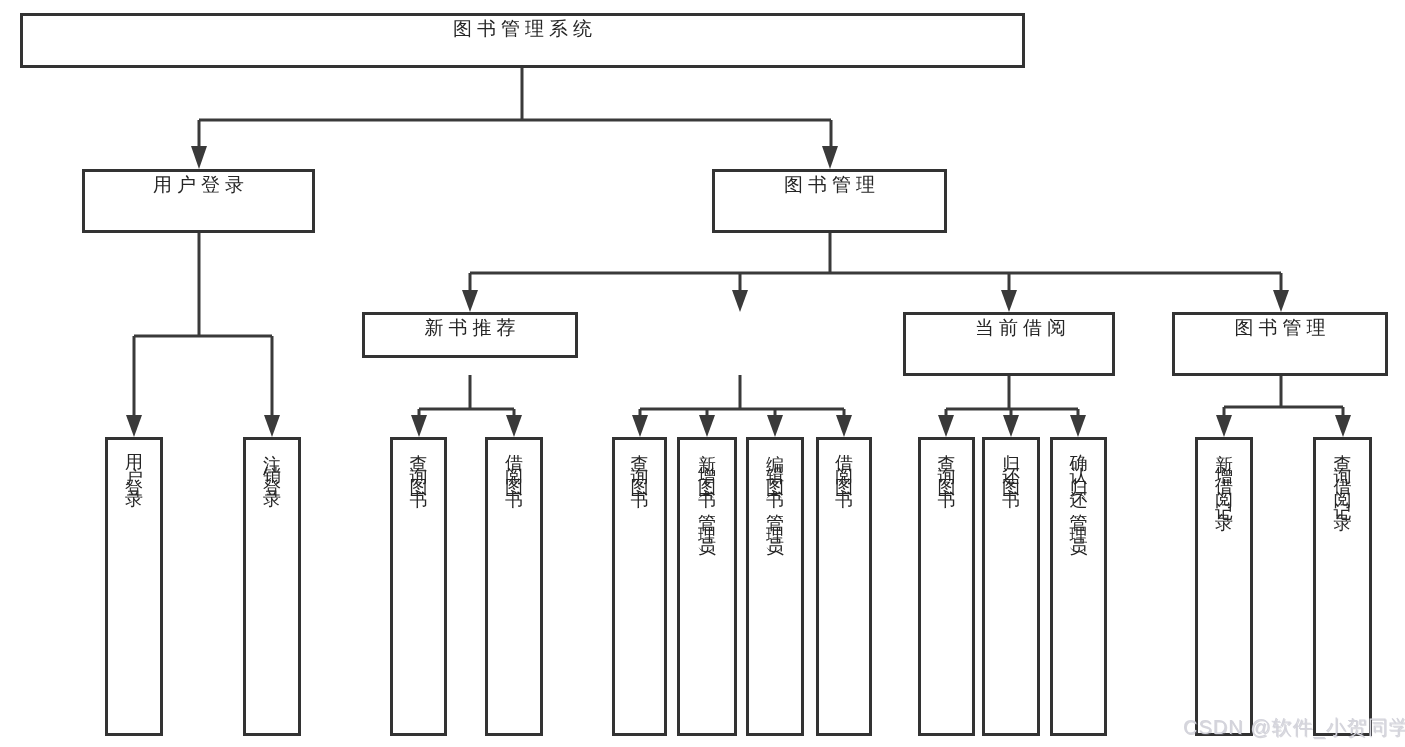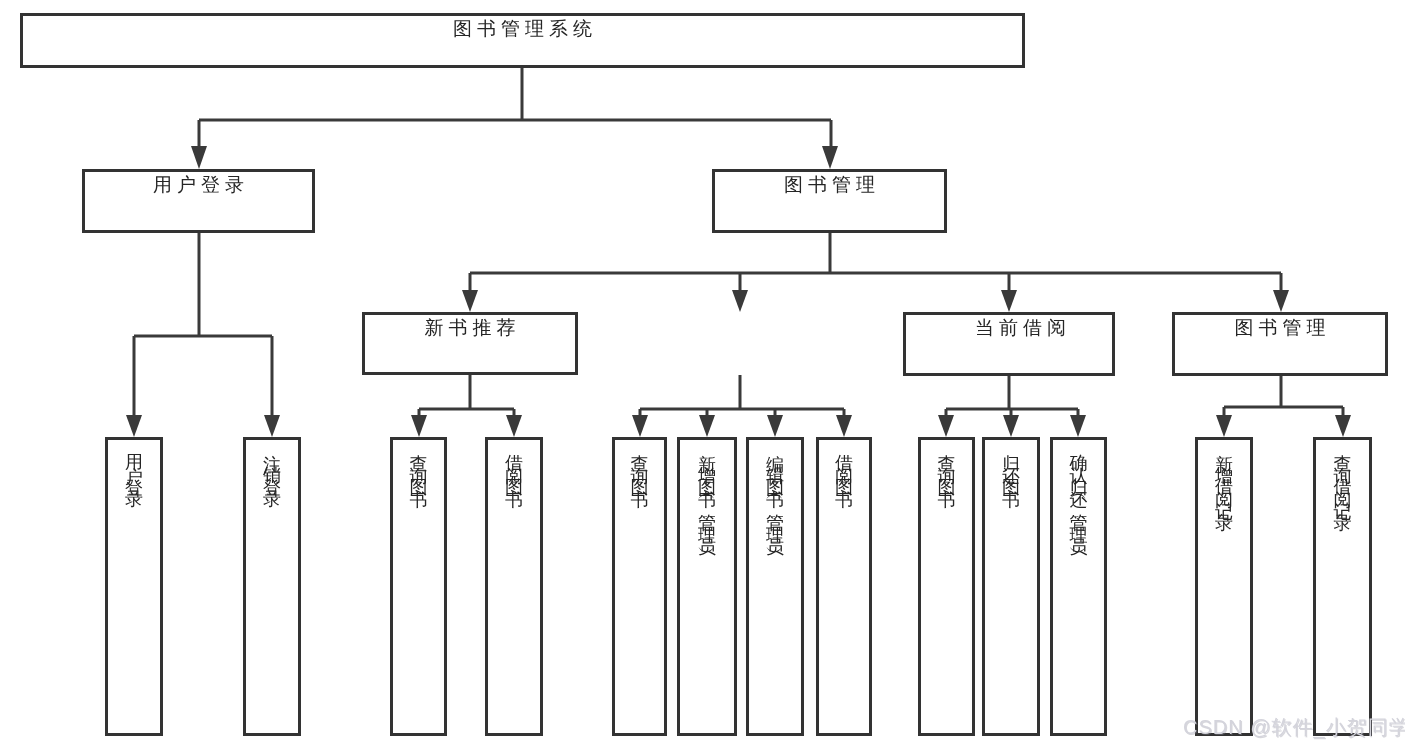--- a/index.html
+++ b/index.html
@@ -88,21 +88,21 @@
     <span class="hlabel">图书管理系统</span>
   </div>
 
   <div class="box" style="left:82px;top:169px;width:233px;height:64px;">
     <span class="hlabel">用户登录</span>
   </div>
   <div class="box" style="left:712px;top:169px;width:235px;height:64px;">
     <span class="hlabel">图书管理</span>
   </div>
 
-  <div class="box" style="left:362px;top:312px;width:216px;height:63px;">
+  <div class="box" style="left:362px;top:312px;width:216px;height:46px;">
     <span class="hlabel">新书推荐</span>
   </div>
   <div class="box" style="left:903px;top:312px;width:212px;height:64px;padding-left:23px;">
     <span class="hlabel">当前借阅</span>
   </div>
   <div class="box" style="left:1172px;top:312px;width:216px;height:64px;">
     <span class="hlabel">图书管理</span>
   </div>
 
   <div class="box" style="left:105px;top:437px;width:58px;height:299px;">

